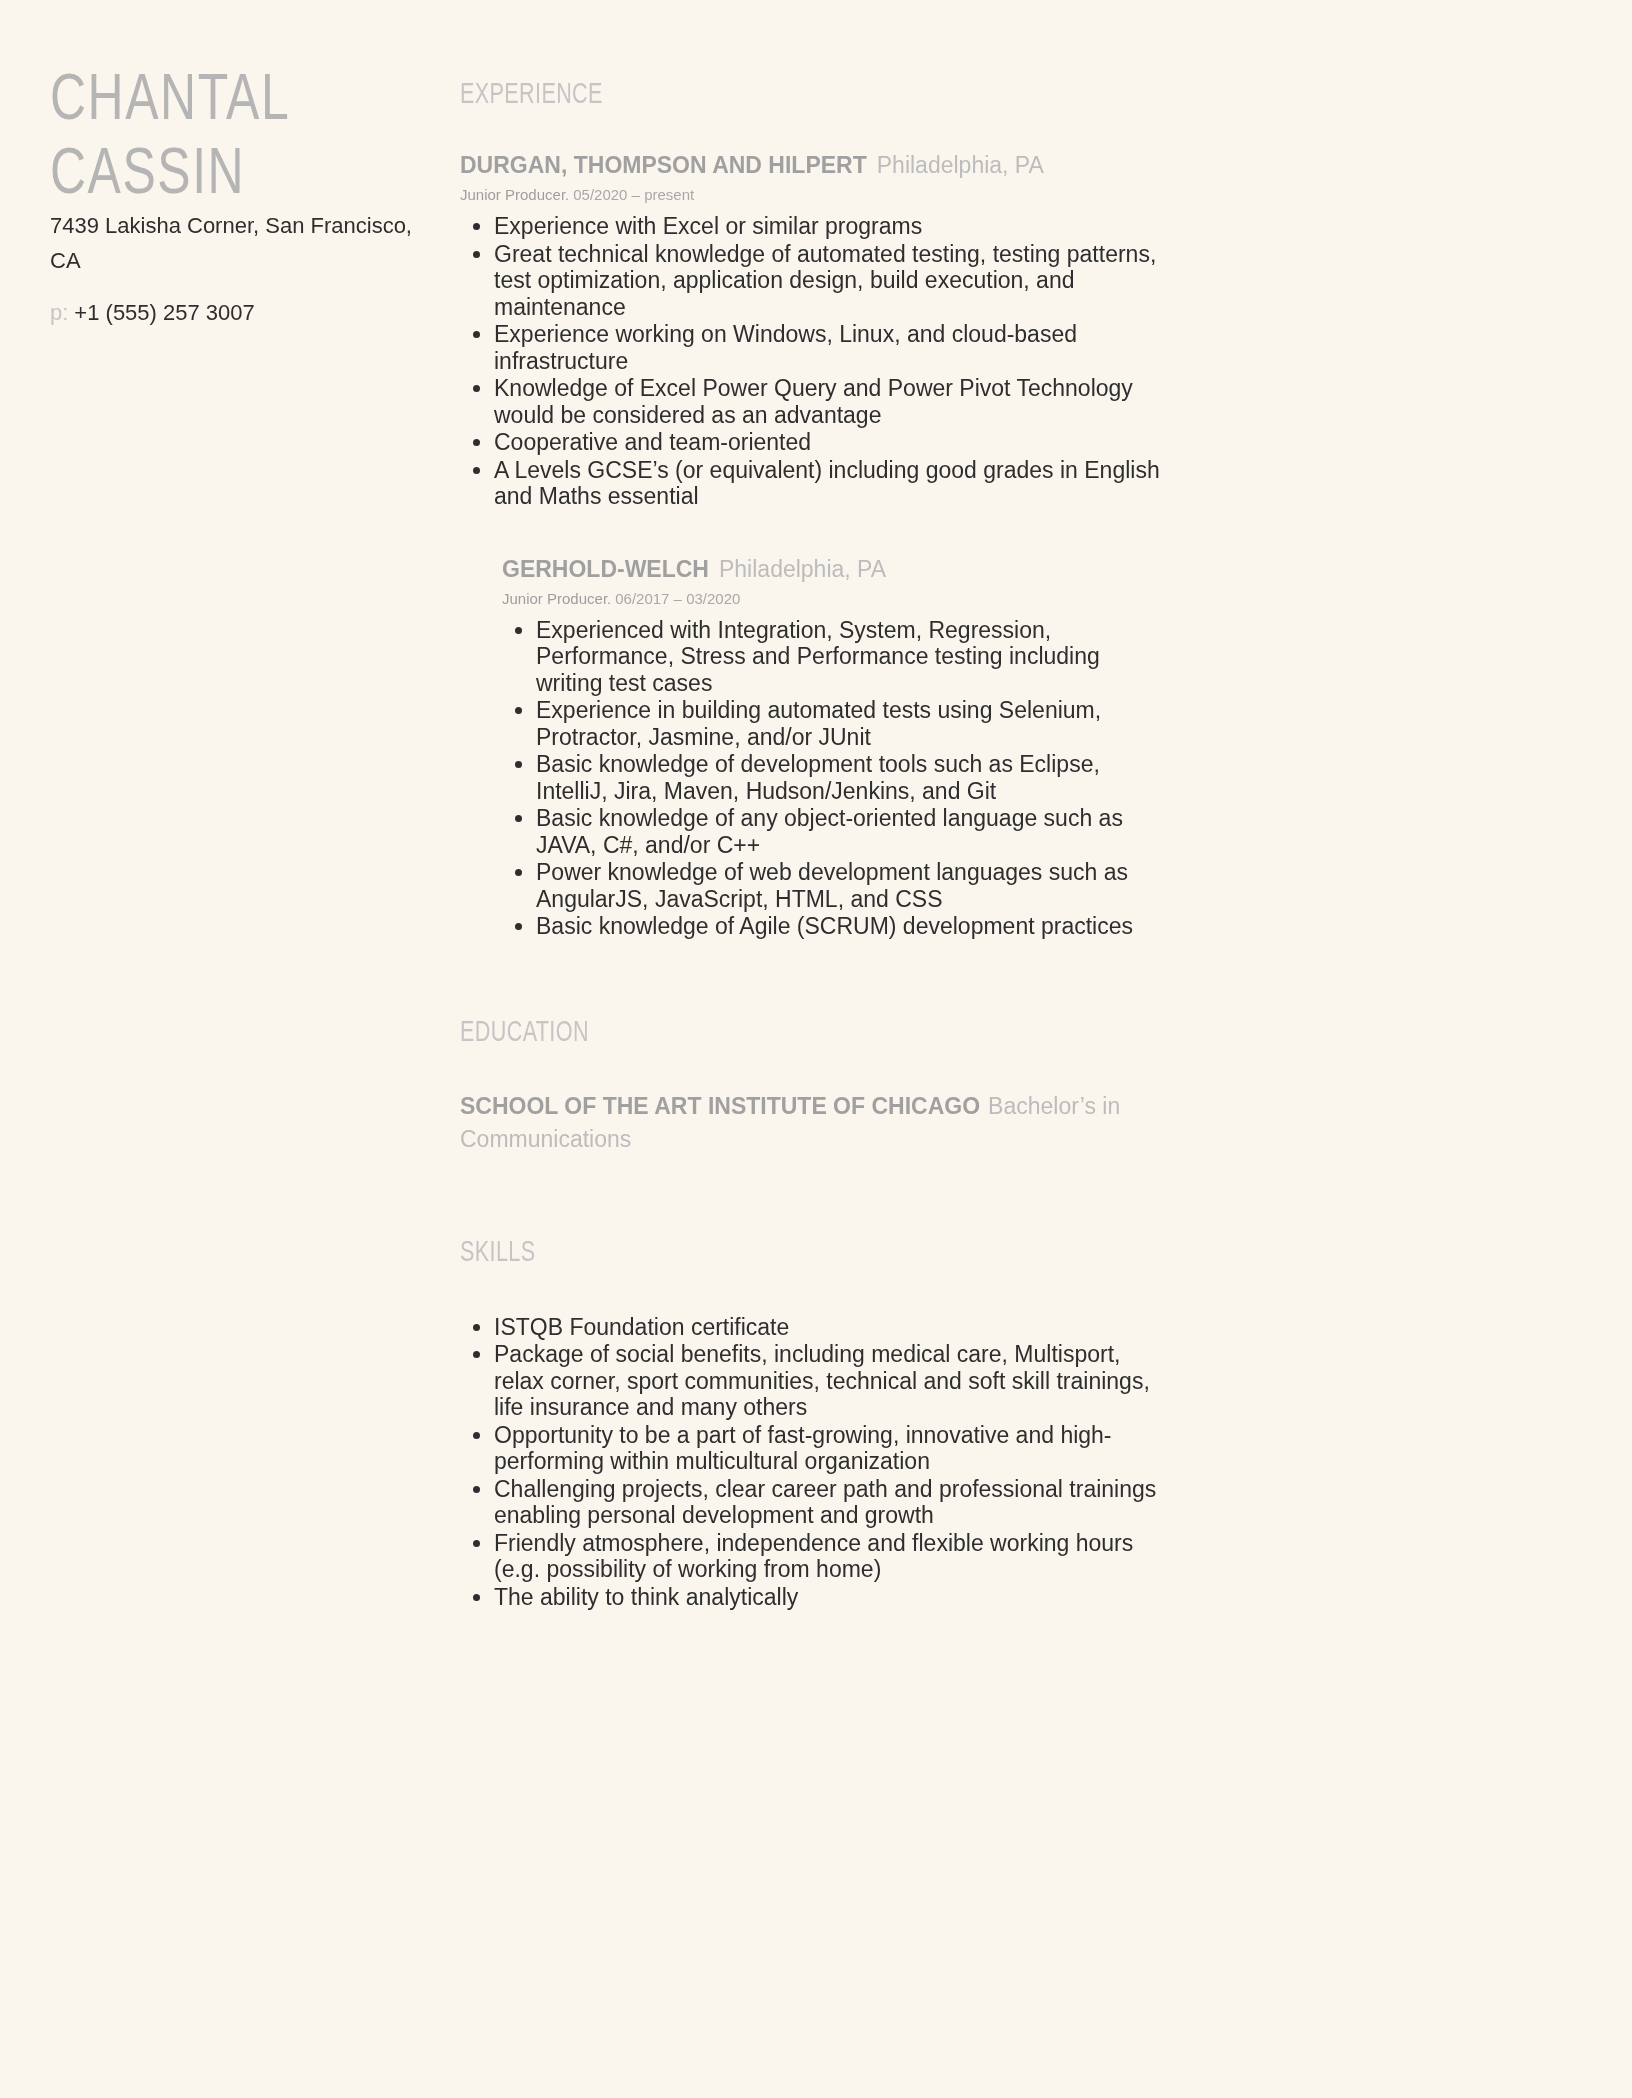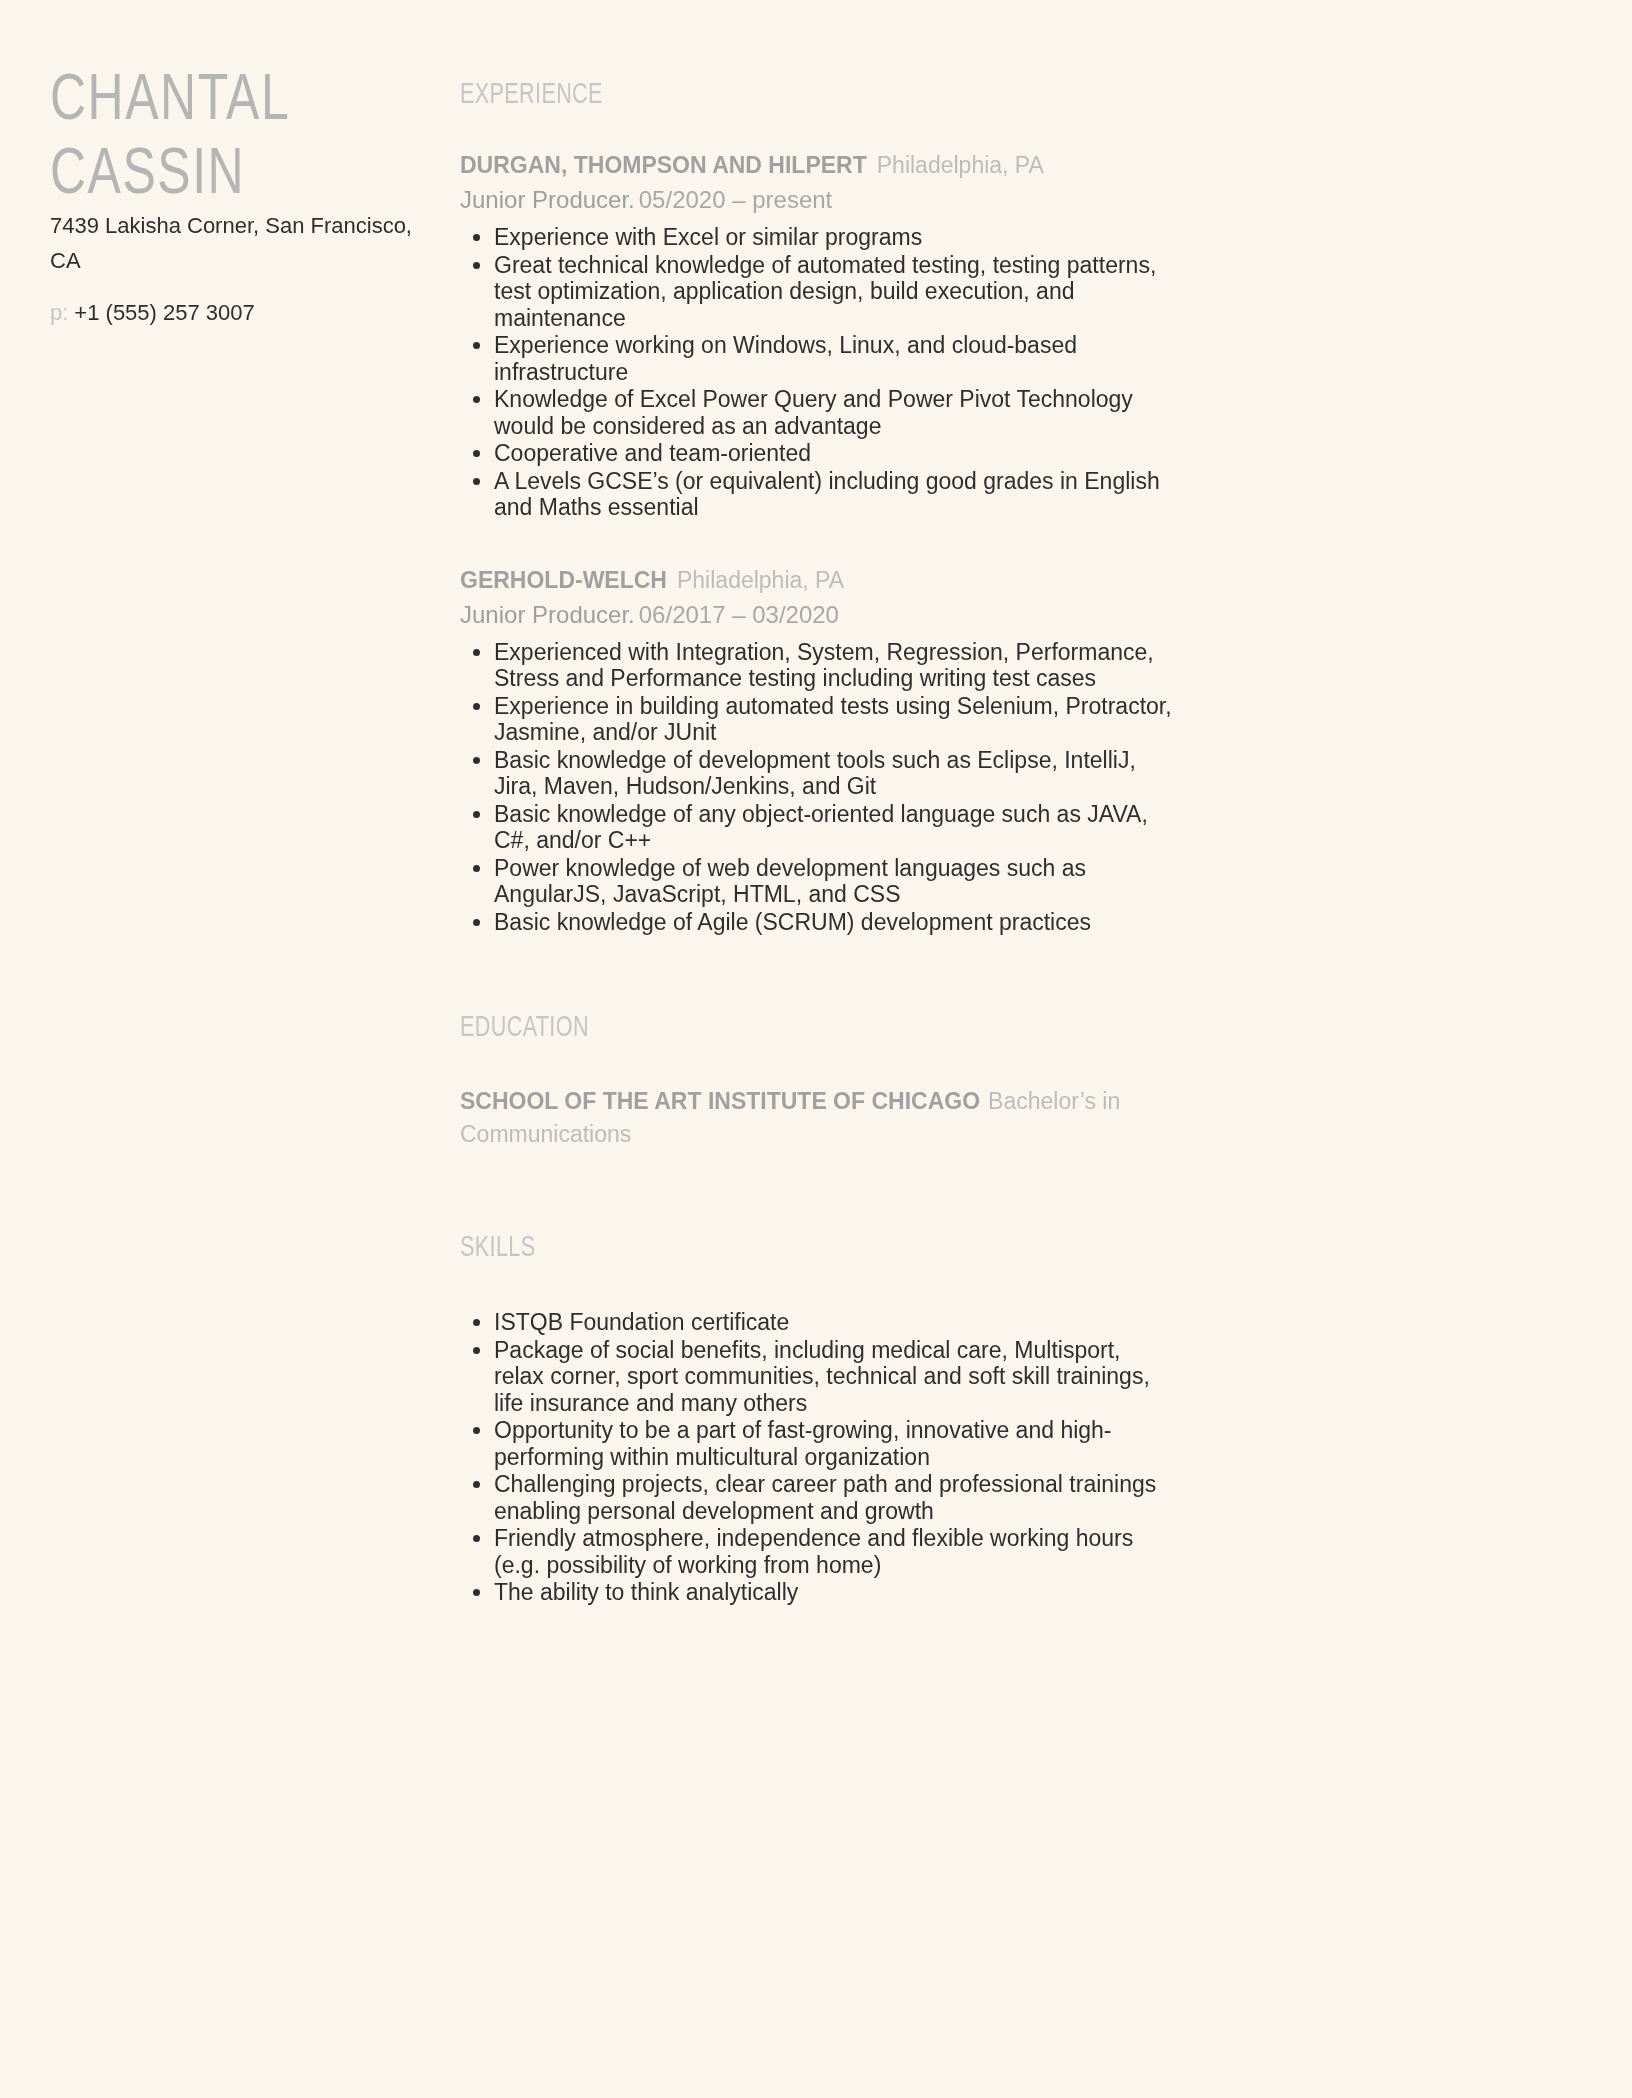--- a/index.html
+++ b/index.html
@@ -65,35 +65,35 @@
     letter-spacing: 0.5px;
     transform: scaleX(0.72);
     transform-origin: left top;
     white-space: nowrap;
     margin-bottom: 42px;
   }
   .section-education { margin-top: 74px; }
   .section-skills { margin-top: 78px; }
   .section-skills .section-title { margin-bottom: 46px; }
 
-  .job + .job { margin-top: 46px; }
+  .job + .job { margin-top: 46px; margin-left: 42px; }
   .job-heading { margin-bottom: 7px; }
   .company {
     font-size: 23px;
     font-weight: 700;
     color: #a0a0a0;
   }
   .location {
     font-size: 23px;
     font-weight: 400;
     color: #bcbcbc;
     margin-left: 10px;
   }
   .role-line {
-    font-size: 24px;
+    font-size: 15px;
     color: #9e9e9e;
     margin-bottom: 10px;
   }
   .role { margin-right: 4px; }
   .dates { color: #a8a8a8; }
 
   ul.bullets {
     list-style: disc;
     padding-left: 34px;
     font-size: 23px;

